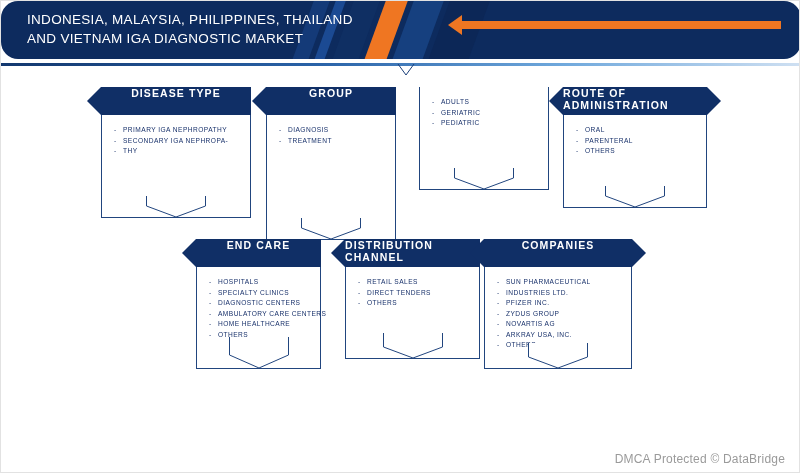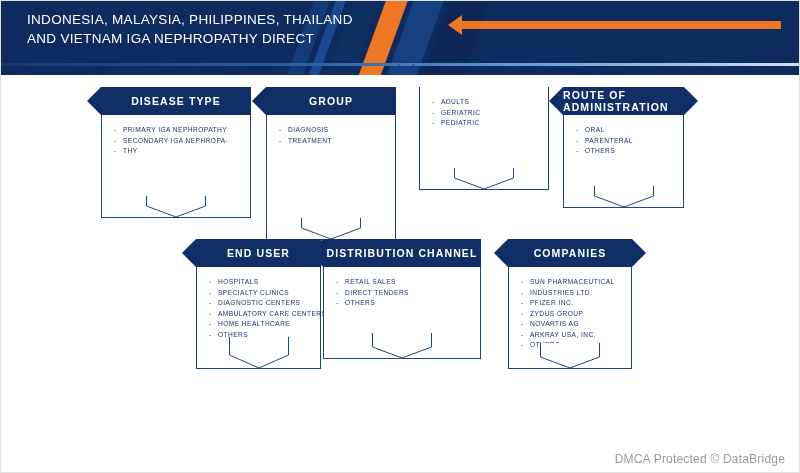--- a/index.html
+++ b/index.html
@@ -18,23 +18,24 @@
     background: #ffffff;
     border: 1px solid #e2e2e2;
     box-sizing: border-box;
   }
 
   
   .header {
     position: absolute;
     left: 0; top: 0;
     width: 800px;
-    height: 74px;
+    height: 58px;
     background: #0d2b5e;
     overflow: hidden;
+    border-radius: 17px;
   }
   .header-grad {
     position: absolute;
     left: 0; top: 0;
     width: 800px; height: 62px;
     background: linear-gradient(100deg, #0a2350 0%, #10346e 45%, #0c2a60 62%, #0a2css 63%, #0b2a5e 100%);
   }
   .hdr-slash {
     position: absolute;
     top: -20px;
@@ -94,21 +95,21 @@
   }
   .node-head {
     position: relative;
     height: 28px;
     background: #102f66;
     color: #ffffff;
     font-size: 10.5px;
     font-weight: bold;
     letter-spacing: 1.1px;
     display: flex;
-    align-items: center;
+    align-items: flex-start;
     justify-content: center;
     box-sizing: border-box;
   }
   .node-head .tab-left {
     position: absolute;
     left: -14px; top: 0;
     width: 0; height: 0;
     border-top: 14px solid transparent;
     border-bottom: 14px solid transparent;
     border-right: 14px solid #102f66;
@@ -172,21 +173,21 @@
   <div class="header">
     <div class="header-grad"></div>
     <div class="hdr-slash" style="left:300px; background:#143a78;"></div>
     <div class="hdr-slash" style="left:322px; background:#1b4a93; width:10px;"></div>
     <div class="hdr-slash" style="left:340px; background:#0f2f63; width:26px;"></div>
     <div class="hdr-slash" style="left:372px; background:#ef7622; width:22px;"></div>
     <div class="hdr-slash" style="left:400px; background:#16407f; width:30px;"></div>
     <div class="hdr-slash" style="left:436px; background:#0c2757; width:40px;"></div>
     <div class="hdr-title">
       <div>INDONESIA, MALAYSIA, PHILIPPINES, THAILAND</div>
-      <div>AND VIETNAM IGA NEPHROPATHY DIRECT</div>
+      <div>AND VIETNAM IGA DIAGNOSTIC MARKET</div>
     </div>
     <div class="hdr-arrow"></div>
     <div class="hdr-arrow-bar"></div>
   </div>
   <div class="hdr-underline"></div>
 
   <svg class="drop-chev" viewBox="0 0 18 14">
     <polyline points="1,1 9,12 17,1" fill="none" stroke="#1b3f7a" stroke-width="1"></polyline>
   </svg>
 
@@ -229,76 +230,76 @@
         <li>ADULTS</li>
         <li>GERIATRIC</li>
         <li>PEDIATRIC</li>
       </ul>
       <svg class="tail" width="60" height="22" viewBox="0 0 60 22">
         <polyline points="0.5,0 0.5,10 30,21 59.5,10 59.5,0" fill="#ffffff" stroke="#21457e" stroke-width="1"></polyline>
       </svg>
     </div>
   </div>
 
-  <div class="node" style="left:562px; top:86px; width:121px;">
+  <div class="node" style="left:562px; top:86px; width:144px;">
     <div class="node-head">
       <span class="tab-left"></span>
       <span class="tab-right"></span>
       <span>ROUTE OF ADMINISTRATION</span>
     </div>
     <div class="node-body" style="height:93px;">
       <ul>
         <li>ORAL</li>
         <li>PARENTERAL</li>
         <li>OTHERS</li>
       </ul>
       <svg class="tail" width="60" height="22" viewBox="0 0 60 22">
         <polyline points="0.5,0 0.5,10 30,21 59.5,10 59.5,0" fill="#ffffff" stroke="#21457e" stroke-width="1"></polyline>
       </svg>
     </div>
   </div>
 
   <div class="node" style="left:195px; top:238px; width:125px;">
     <div class="node-head">
       <span class="tab-left"></span>
-      <span>END USER</span>
+      <span>END CARE</span>
     </div>
     <div class="node-body" style="height:102px;">
       <ul>
         <li>HOSPITALS</li>
         <li>SPECIALTY CLINICS</li>
         <li>DIAGNOSTIC CENTERS</li>
         <li>AMBULATORY CARE CENTERS</li>
         <li>HOME HEALTHCARE</li>
         <li>OTHERS</li>
       </ul>
       <svg class="tail" width="60" height="32" viewBox="0 0 60 32">
         <polyline points="0.5,0 0.5,18 30,31 59.5,18 59.5,0" fill="#ffffff" stroke="#21457e" stroke-width="1"></polyline>
       </svg>
     </div>
   </div>
 
-  <div class="node" style="left:322px; top:238px; width:158px;">
+  <div class="node" style="left:344px; top:238px; width:135px;">
     <div class="node-head">
       <span class="tab-left"></span>
       <span>DISTRIBUTION CHANNEL</span>
     </div>
     <div class="node-body" style="height:92px;">
       <ul>
         <li>RETAIL SALES</li>
         <li>DIRECT TENDERS</li>
         <li>OTHERS</li>
       </ul>
       <svg class="tail" width="60" height="26" viewBox="0 0 60 26">
         <polyline points="0.5,0 0.5,14 30,25 59.5,14 59.5,0" fill="#ffffff" stroke="#21457e" stroke-width="1"></polyline>
       </svg>
     </div>
   </div>
 
-  <div class="node" style="left:483px; top:238px; width:124px;margin-left:24px;">
+  <div class="node" style="left:483px; top:238px; width:148px;">
     <div class="node-head">
       <span class="tab-left"></span>
       <span class="tab-right"></span>
       <span>COMPANIES</span>
     </div>
     <div class="node-body" style="height:102px;">
       <ul>
         <li>SUN PHARMACEUTICAL</li>
         <li style="padding-left:9px;">INDUSTRIES LTD.</li>
         <li>PFIZER INC.</li>

